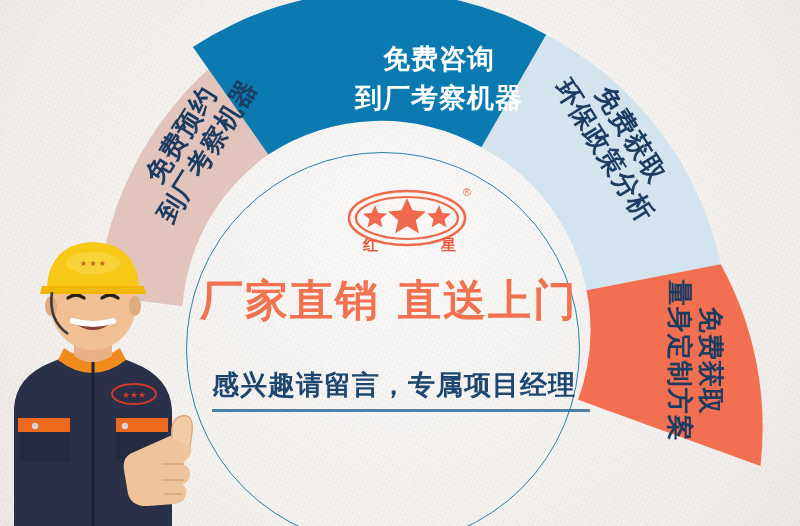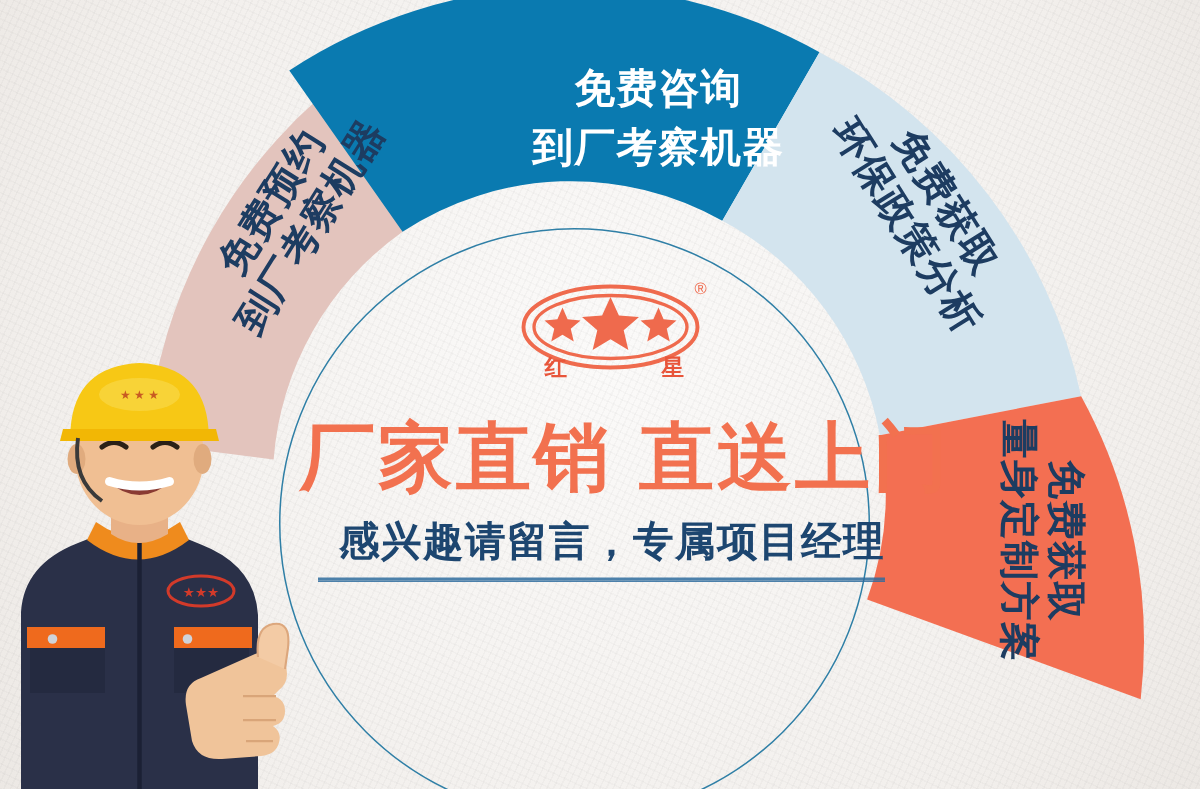--- a/index.html
+++ b/index.html
@@ -81,31 +81,31 @@
     display:flex;justify-content:space-between;
     padding:0 18px;box-sizing:border-box;
     color:#e8553a;font-size:15px;font-weight:700;
     letter-spacing:1px;
   }
 
   
   #headline{
     position:absolute;left:200px;top:272px;width:400px;
     text-align:left;
-    font-size:50px;font-weight:700;
+    font-size:43px;font-weight:700;
     color:#f2714f;
     letter-spacing:2px;
     white-space:nowrap;
   }
   #headline .gap{display:inline-block;width:18px;}
 
   
   #sublines{
-    position:absolute;left:212px;top:340px;width:378px;
-    text-align:right;
+    position:absolute;left:212px;top:364px;width:378px;
+    text-align:left;
   }
   .subline{
     color:#1d4670;
     font-size:27px;
     font-weight:600;
     letter-spacing:1px;
     padding:3px 0 6px 0;
     white-space:nowrap;
   }
   .rule{

